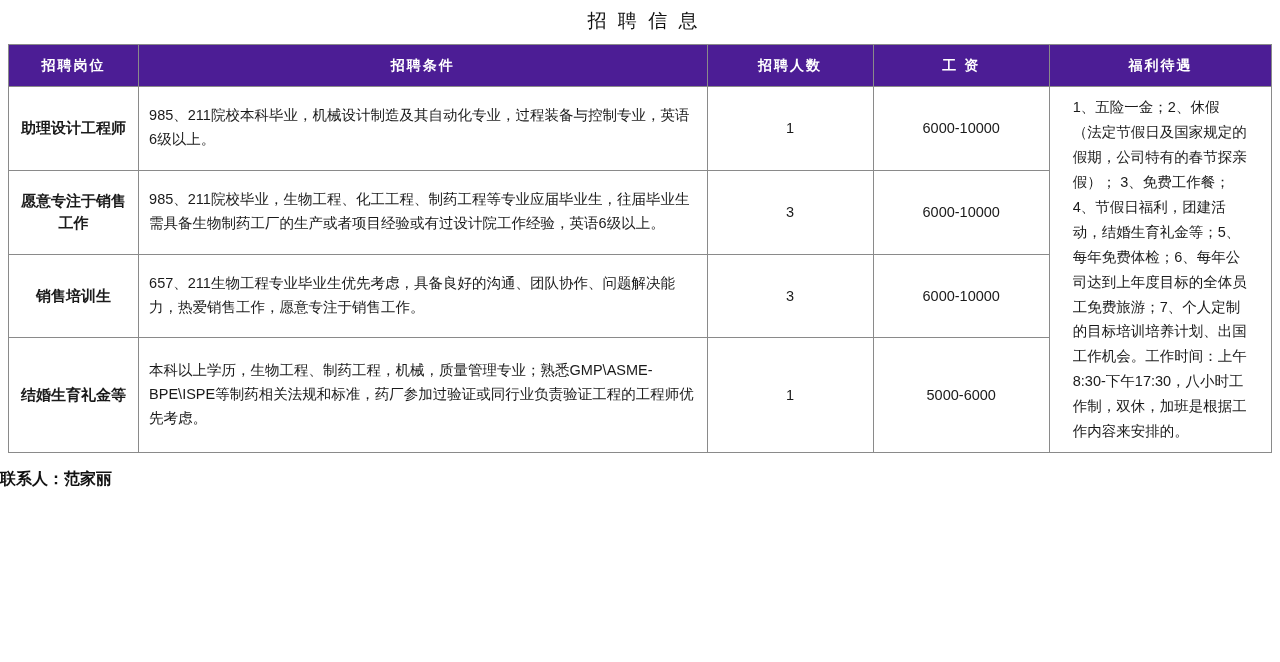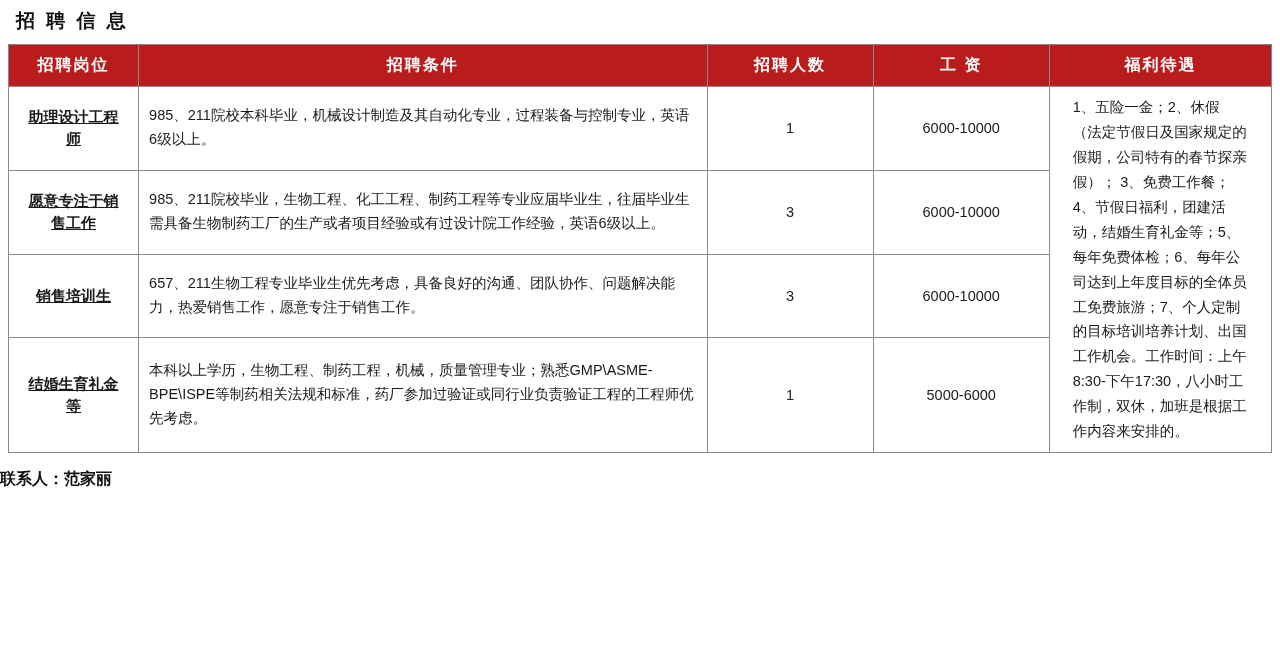--- a/index.html
+++ b/index.html
@@ -15,53 +15,53 @@
     color: #1a1a1a;
     overflow: hidden;
   }
   .page {
     width: 1280px;
     height: 662px;
     position: relative;
     padding: 0;
   }
   .doc-title {
+    text-align: center;
     font-size: 19px;
-    font-weight: bold;
+    font-weight: normal;
     letter-spacing: 3px;
-    padding: 8px 0 10px 16px;
+    padding: 8px 0 10px 8px;
     color: #111;
   }
   table.recruit {
     border-collapse: collapse;
     width: 1264px;
     margin: 0 8px;
     table-layout: fixed;
   }
   table.recruit th, table.recruit td {
     border: 1px solid #8a8a8a;
     vertical-align: middle;
   }
   thead th {
-    background: #b91c1c;
+    background: #4c1d95;
     color: #ffffff;
-    font-size: 16px;
+    font-size: 14px;
     font-weight: bold;
     letter-spacing: 2px;
     height: 42px;
     text-align: center;
     border-color: #b3101a;
   }
   td.post {
     font-size: 15px;
     font-weight: bold;
     text-align: center;
-    padding: 6px 16px;
+    padding: 6px 8px;
     line-height: 1.5;
-    text-decoration: underline;
   }
   td.cond {
     font-size: 14.5px;
     text-align: left;
     padding: 8px 10px;
     line-height: 1.65;
   }
   td.num, td.salary {
     font-size: 14.5px;
     text-align: center;

